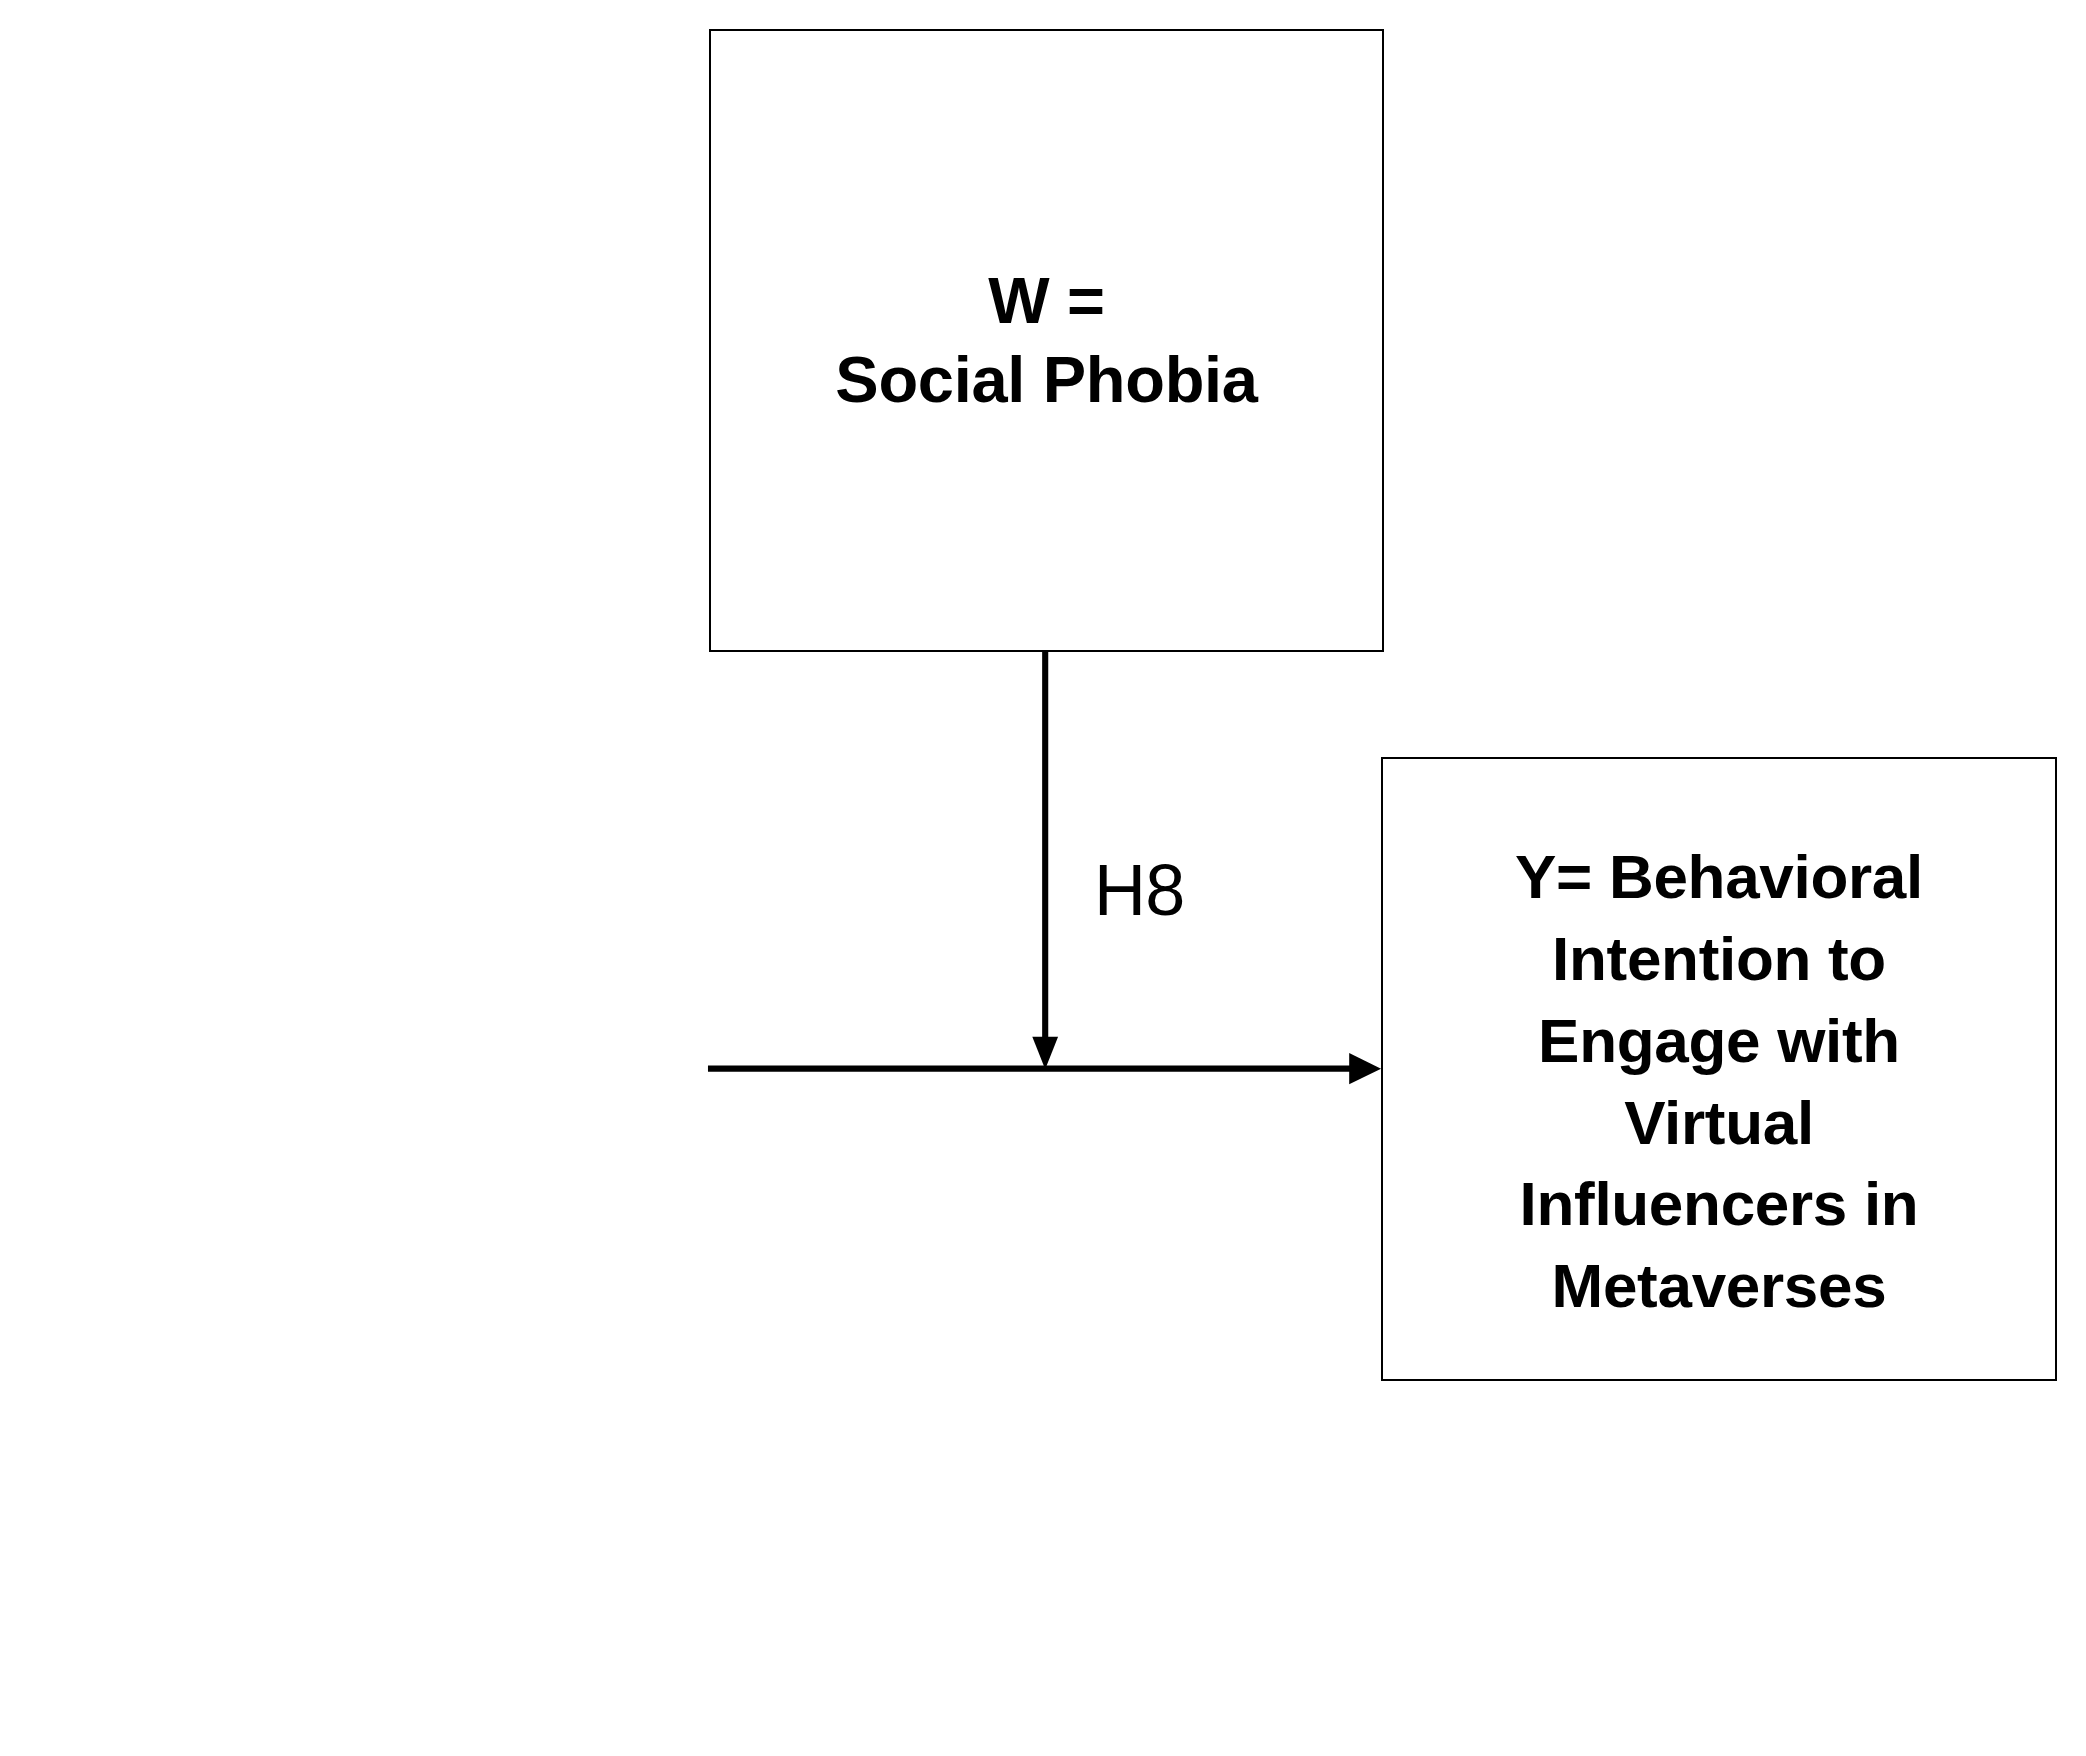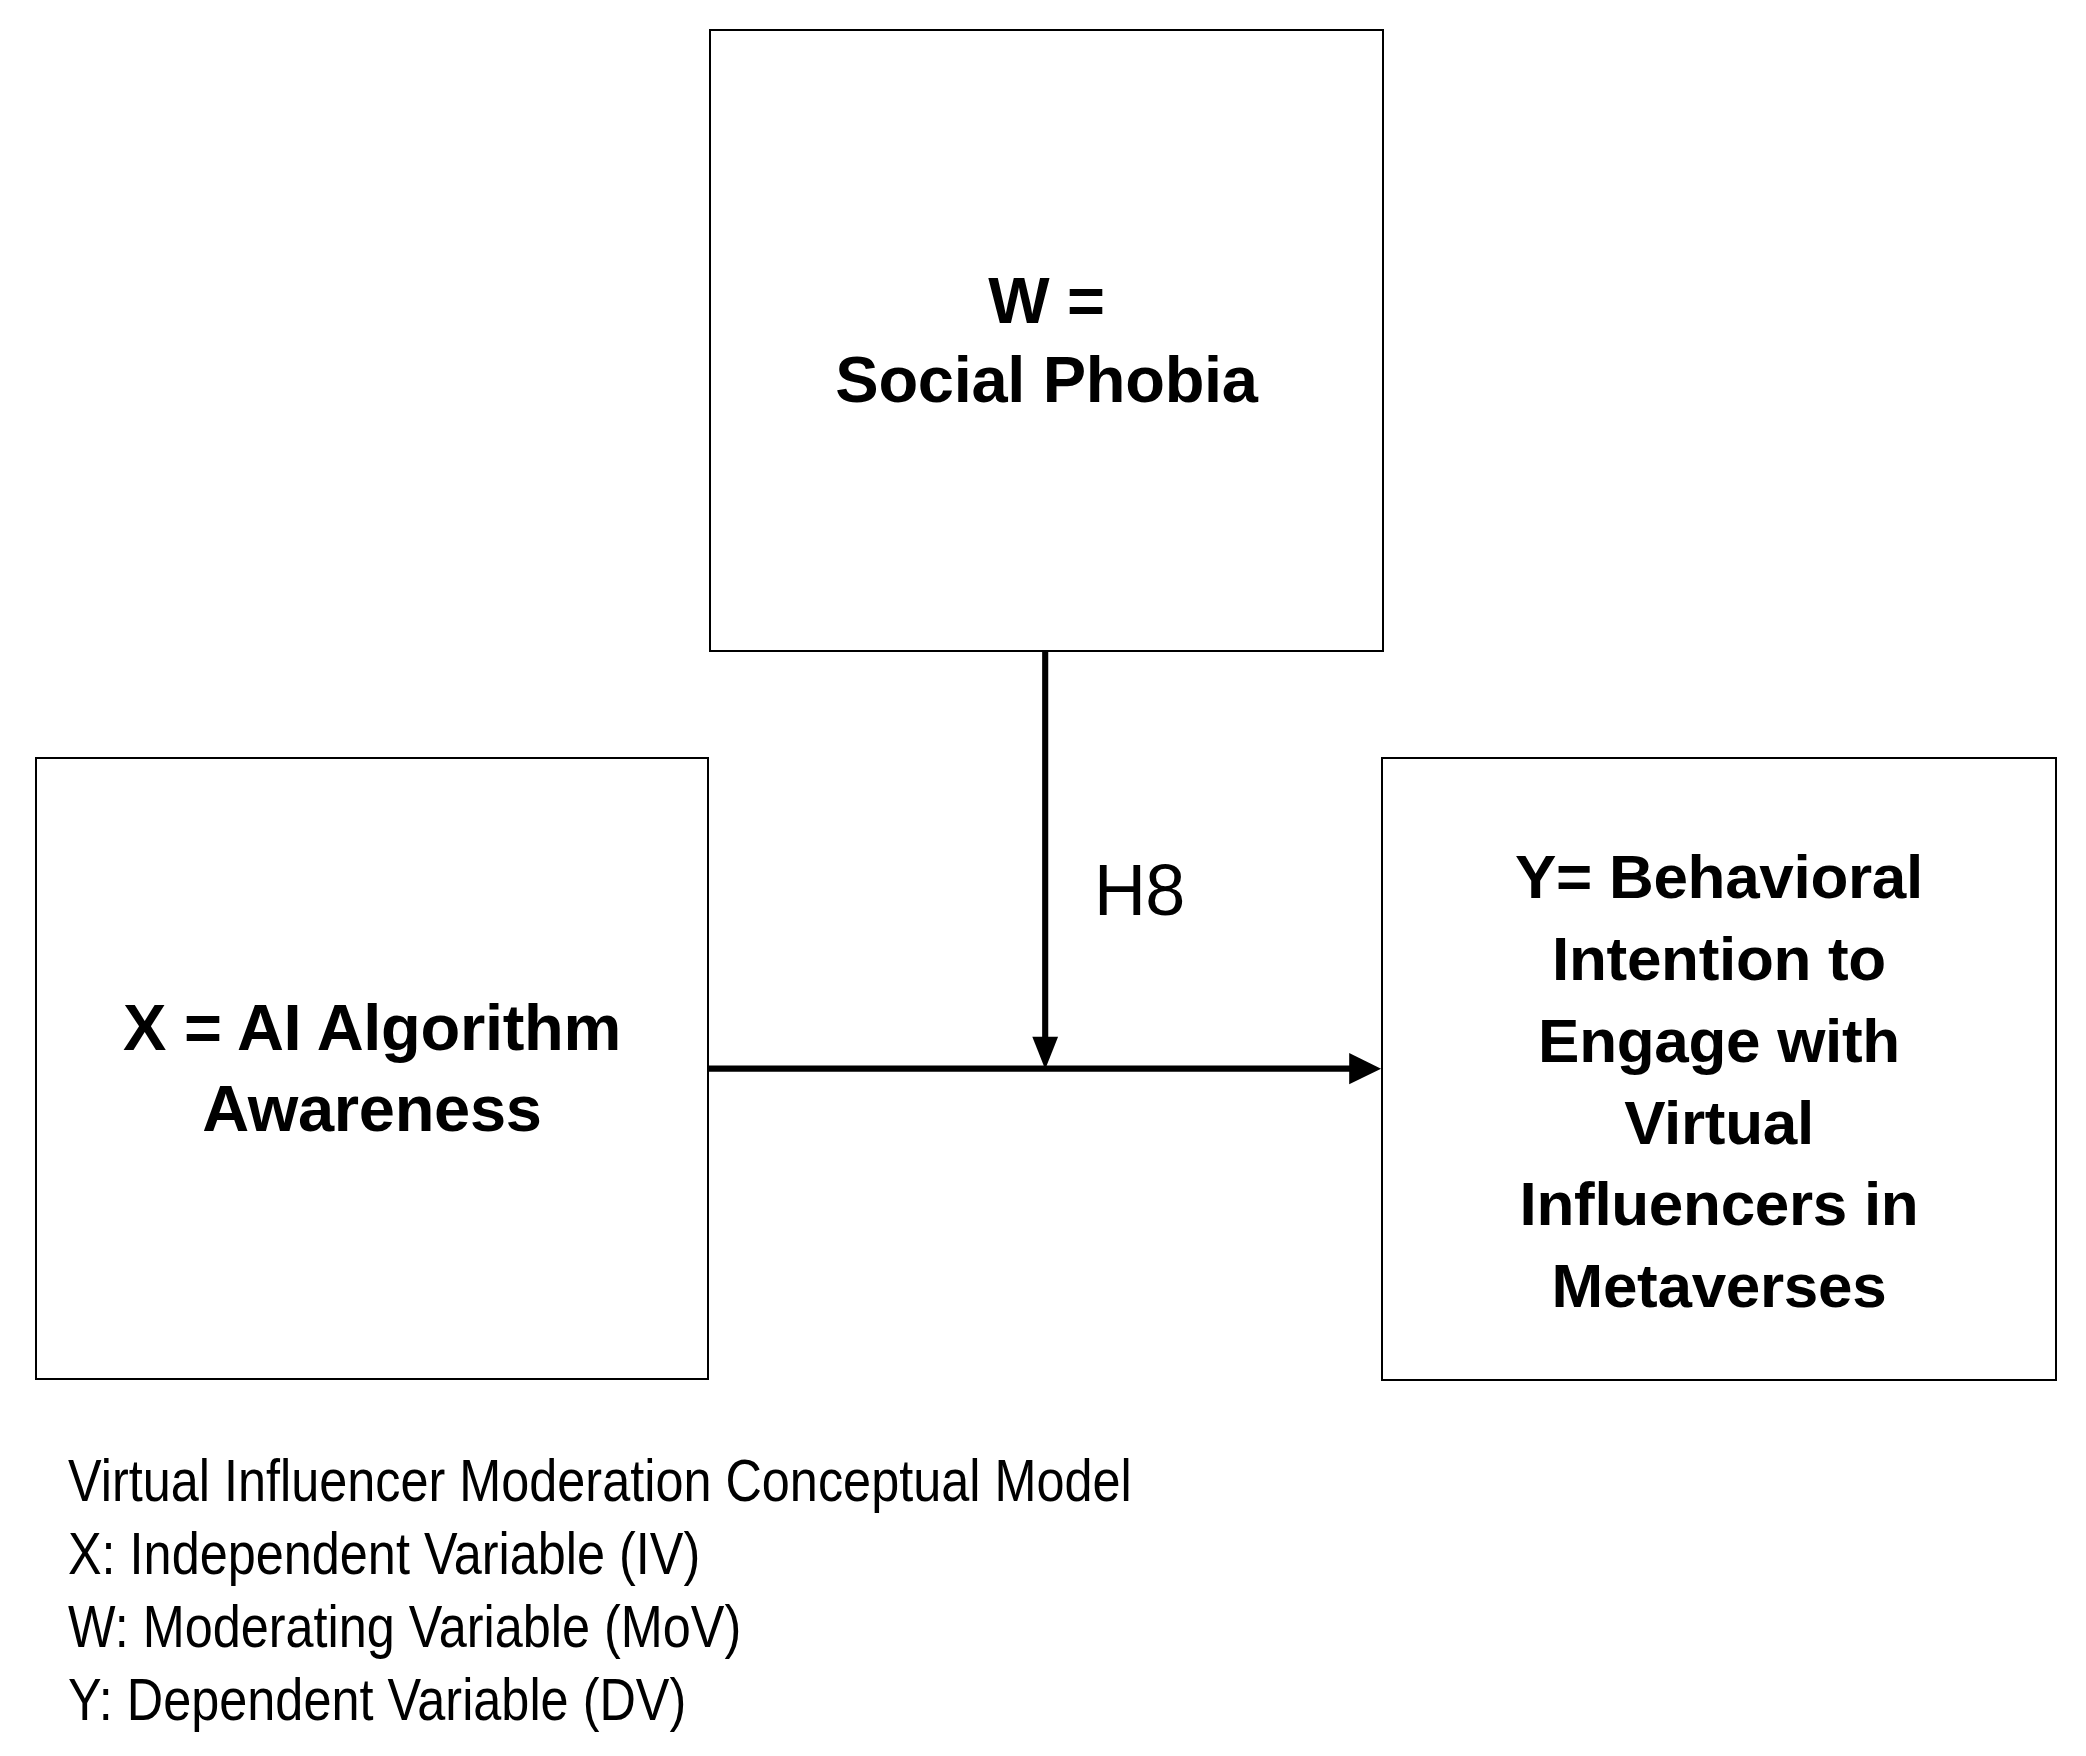--- a/index.html
+++ b/index.html
@@ -124,37 +124,27 @@
     <line x1="1043" y1="1575" x2="2005" y2="1575" stroke="#000000" stroke-width="9"></line>
 
     <polygon points="1988,1552 1988,1598 2035,1575" fill="#000000"></polygon>
   </svg>
 
   <div class="node-box" id="box-w">
     <div class="node-text">W =
 Social Phobia</div>
   </div>
 
-  <div class="node-box" id="box-x">
-    <div class="node-text">X = AI Algorithm
-Awareness</div>
-  </div>
 
   <div class="node-box" id="box-y">
     <div class="node-text">Y= Behavioral
 Intention to
 Engage with
 Virtual
 Influencers in
 Metaverses</div>
   </div>
 
   <div id="h8-label">H8</div>
 
-  <div id="caption">
-    <div class="caption-line">Virtual Influencer Moderation Conceptual Model</div>
-    <div class="caption-line">X: Independent Variable (IV)</div>
-    <div class="caption-line">W: Moderating Variable (MoV)</div>
-    <div class="caption-line">Y: Dependent Variable (DV)</div>
-  </div>
 
 </div>
 
 
 </body></html>

